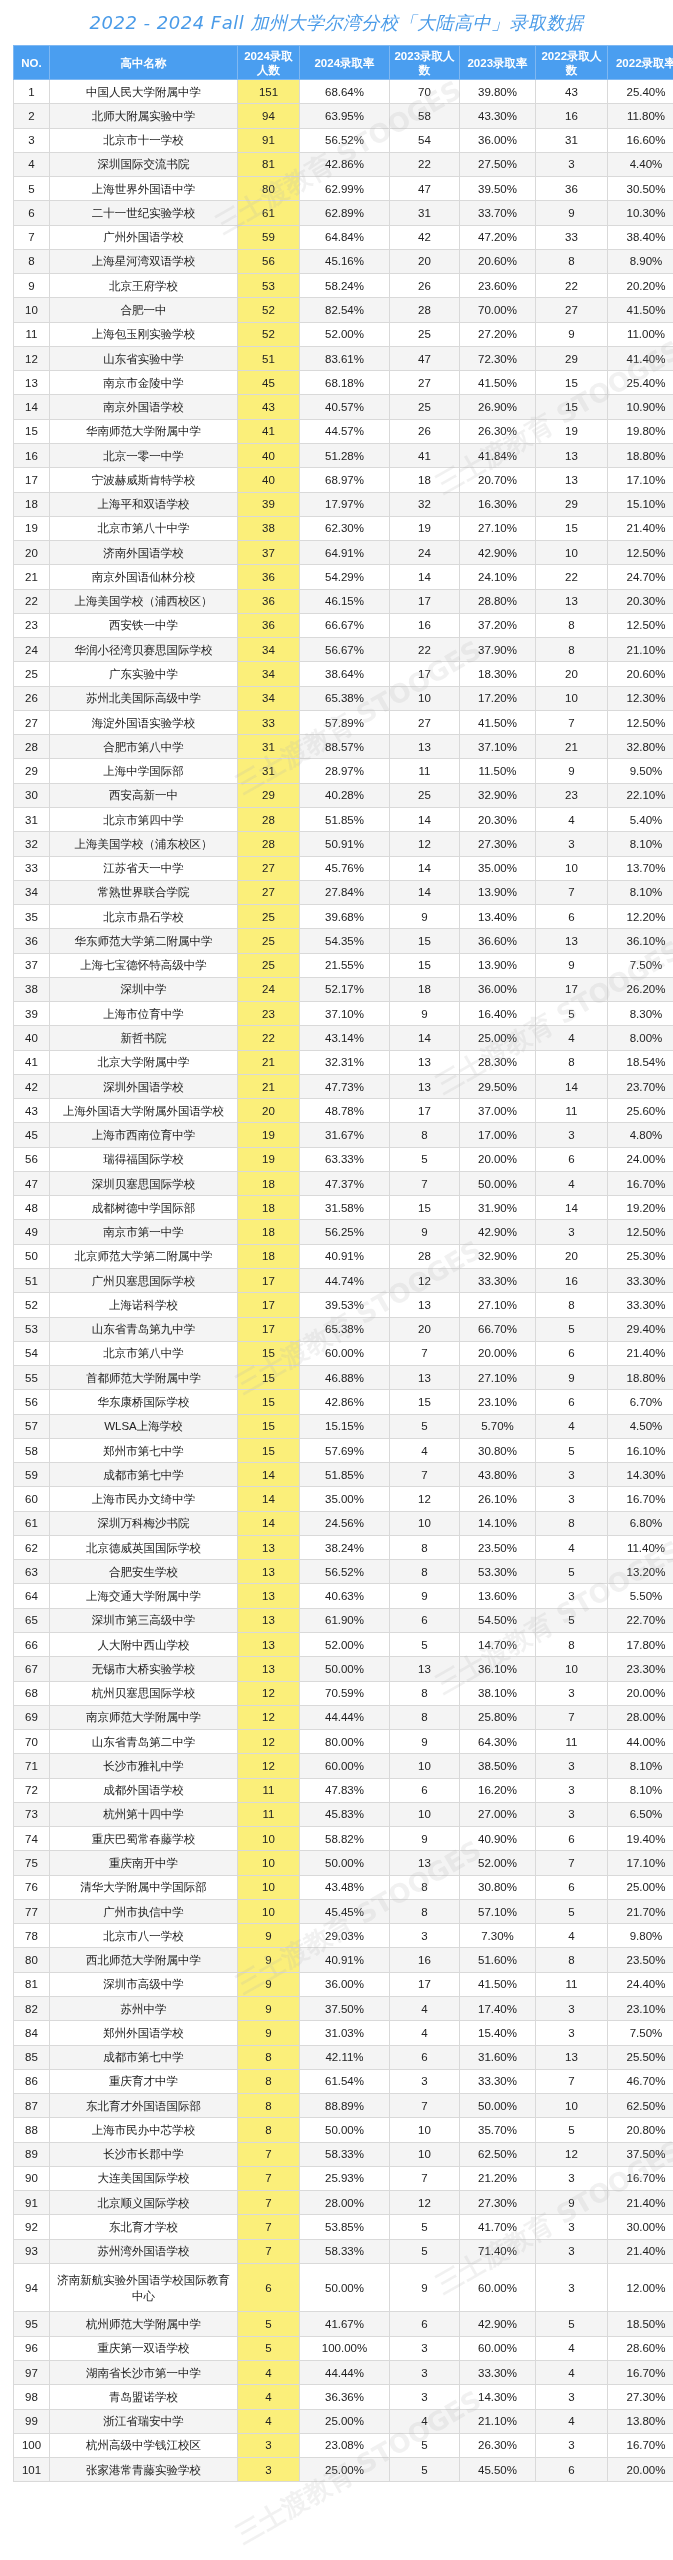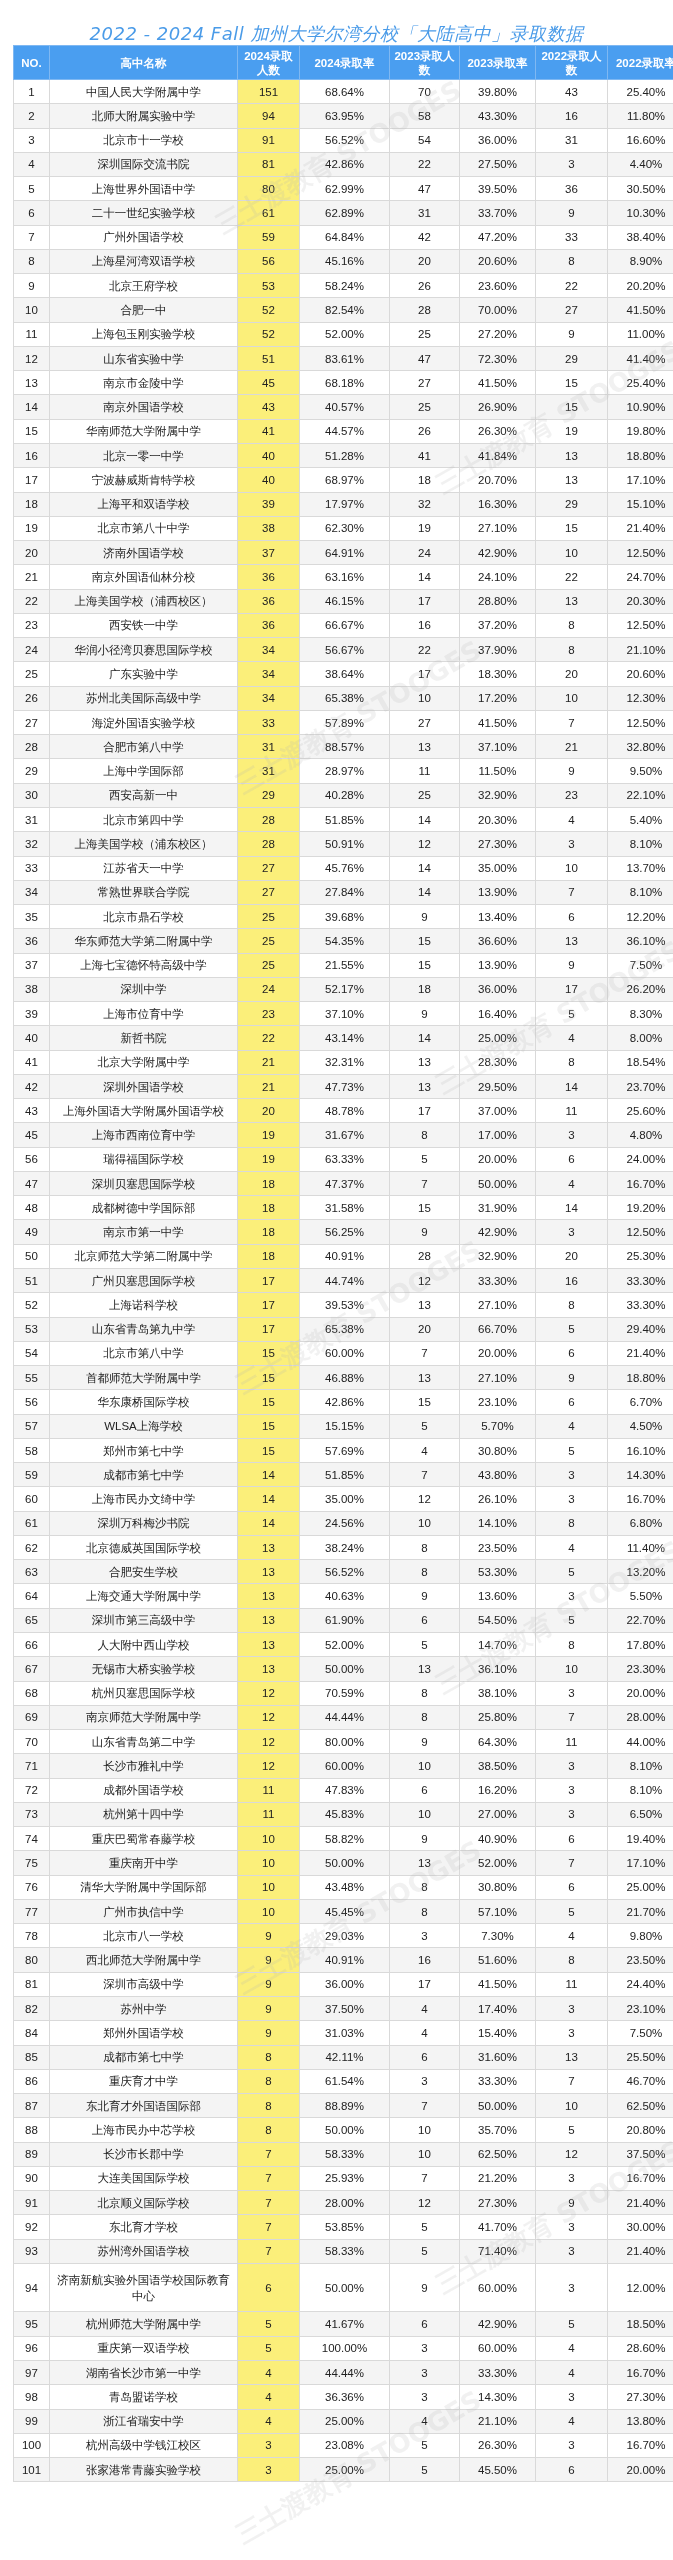--- a/index.html
+++ b/index.html
@@ -1,21 +1,21 @@
 <!DOCTYPE html>
 <html><head>
 <meta charset="utf-8">
 <style>
   * { margin:0; padding:0; box-sizing:border-box; }
   html, body { width:673px; background:#ffffff; }
   body { font-family: "Liberation Sans", "DejaVu Sans", sans-serif; color:#222; }
   .page { width:673px; height:2560px; position:relative; background:#fff; overflow:hidden; }
   .title {
     position:absolute; left:0; top:0; width:673px; height:45px;
-    text-align:center; line-height:40px; padding-top:14px;
+    text-align:center; line-height:40px; padding-top:3px;
     font-size:18px; color:#4a9be8; font-style:italic; letter-spacing:0.5px;
     font-family: "DejaVu Sans", sans-serif;
   }
   table {
     position:absolute; left:13px; top:45px; width:671px;
     border-collapse:collapse; table-layout:fixed;
   }
   th, td {
     border:1px solid #d9d9d9; text-align:center; vertical-align:middle;
     font-size:11.5px; padding:0 2px; overflow:hidden;
@@ -263,21 +263,21 @@
           <td>64.91%</td>
           <td>24</td>
           <td>42.90%</td>
           <td>10</td>
           <td>12.50%</td>
         </tr>
         <tr>
           <td>21</td>
           <td class="name">南京外国语仙林分校</td>
           <td class="hl">36</td>
-          <td>63.16%</td>
+          <td>54.29%</td>
           <td>14</td>
           <td>24.10%</td>
           <td>22</td>
           <td>24.70%</td>
         </tr>
         <tr>
           <td>22</td>
           <td class="name">上海美国学校（浦西校区）</td>
           <td class="hl">36</td>
           <td>46.15%</td>

